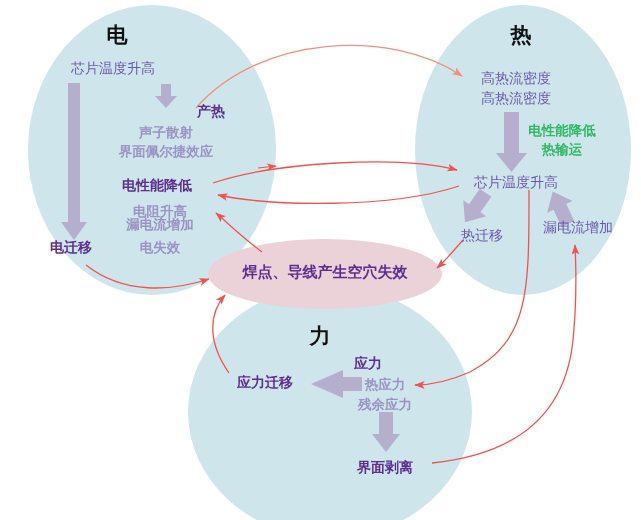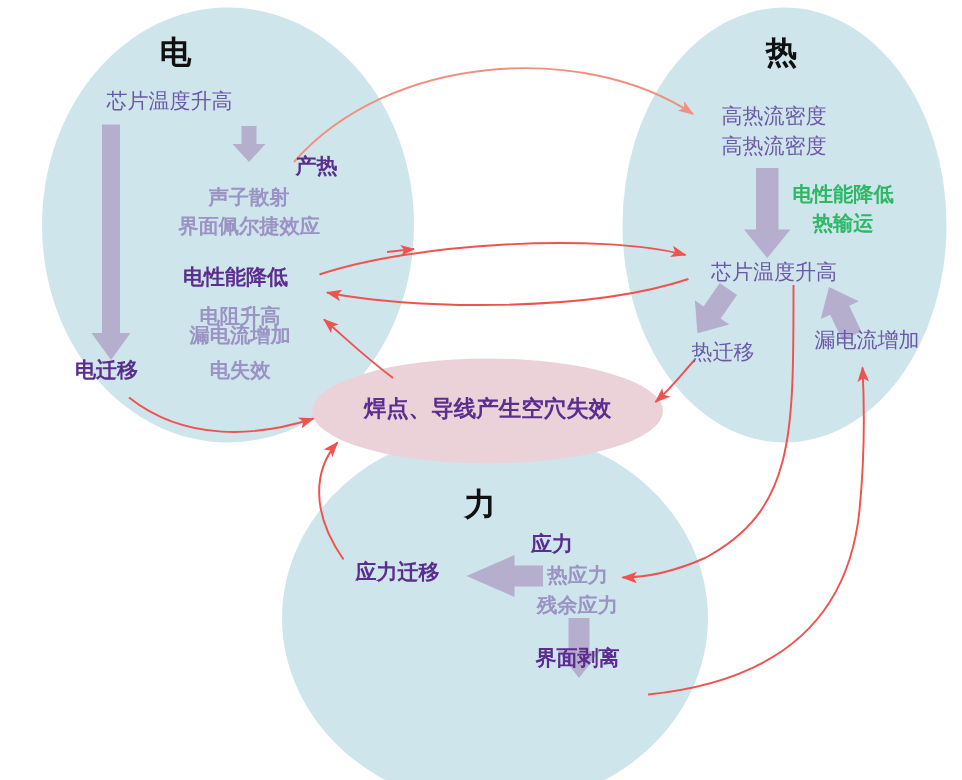--- a/index.html
+++ b/index.html
@@ -112,18 +112,18 @@
   <div class="lbl green-node ctr" style="left:562px;top:123px;">电性能降低</div>
   <div class="lbl green-node ctr" style="left:562px;top:142px;">热输运</div>
   <div class="lbl norm-node ctr" style="left:516px;top:175px;">芯片温度升高</div>
   <div class="lbl norm-node ctr" style="left:482px;top:228px;text-align:right;">热迁移</div>
   <div class="lbl norm-node ctr" style="left:578px;top:220px;">漏电流增加</div>
 
   <div class="lbl domain-title ctr" style="left:320px;top:325px;">力</div>
   <div class="lbl bold-node ctr" style="left:368px;top:356px;text-align:center;">应力</div>
   <div class="lbl sub-node ctr" style="left:385px;top:377px;">热应力</div>
   <div class="lbl sub-node ctr" style="left:385px;top:397px;">残余应力</div>
-  <div class="lbl bold-node ctr" style="left:385px;top:432px;text-align:center;">界面剥离</div>
+  <div class="lbl bold-node ctr" style="left:385px;top:460px;text-align:center;">界面剥离</div>
   <div class="lbl bold-node ctr" style="left:265px;top:375px;">应力迁移</div>
 
   <div class="lbl center-node ctr" style="left:325px;top:264px;">焊点、导线产生空穴失效</div>
 
 </div>
 
 </body></html>

